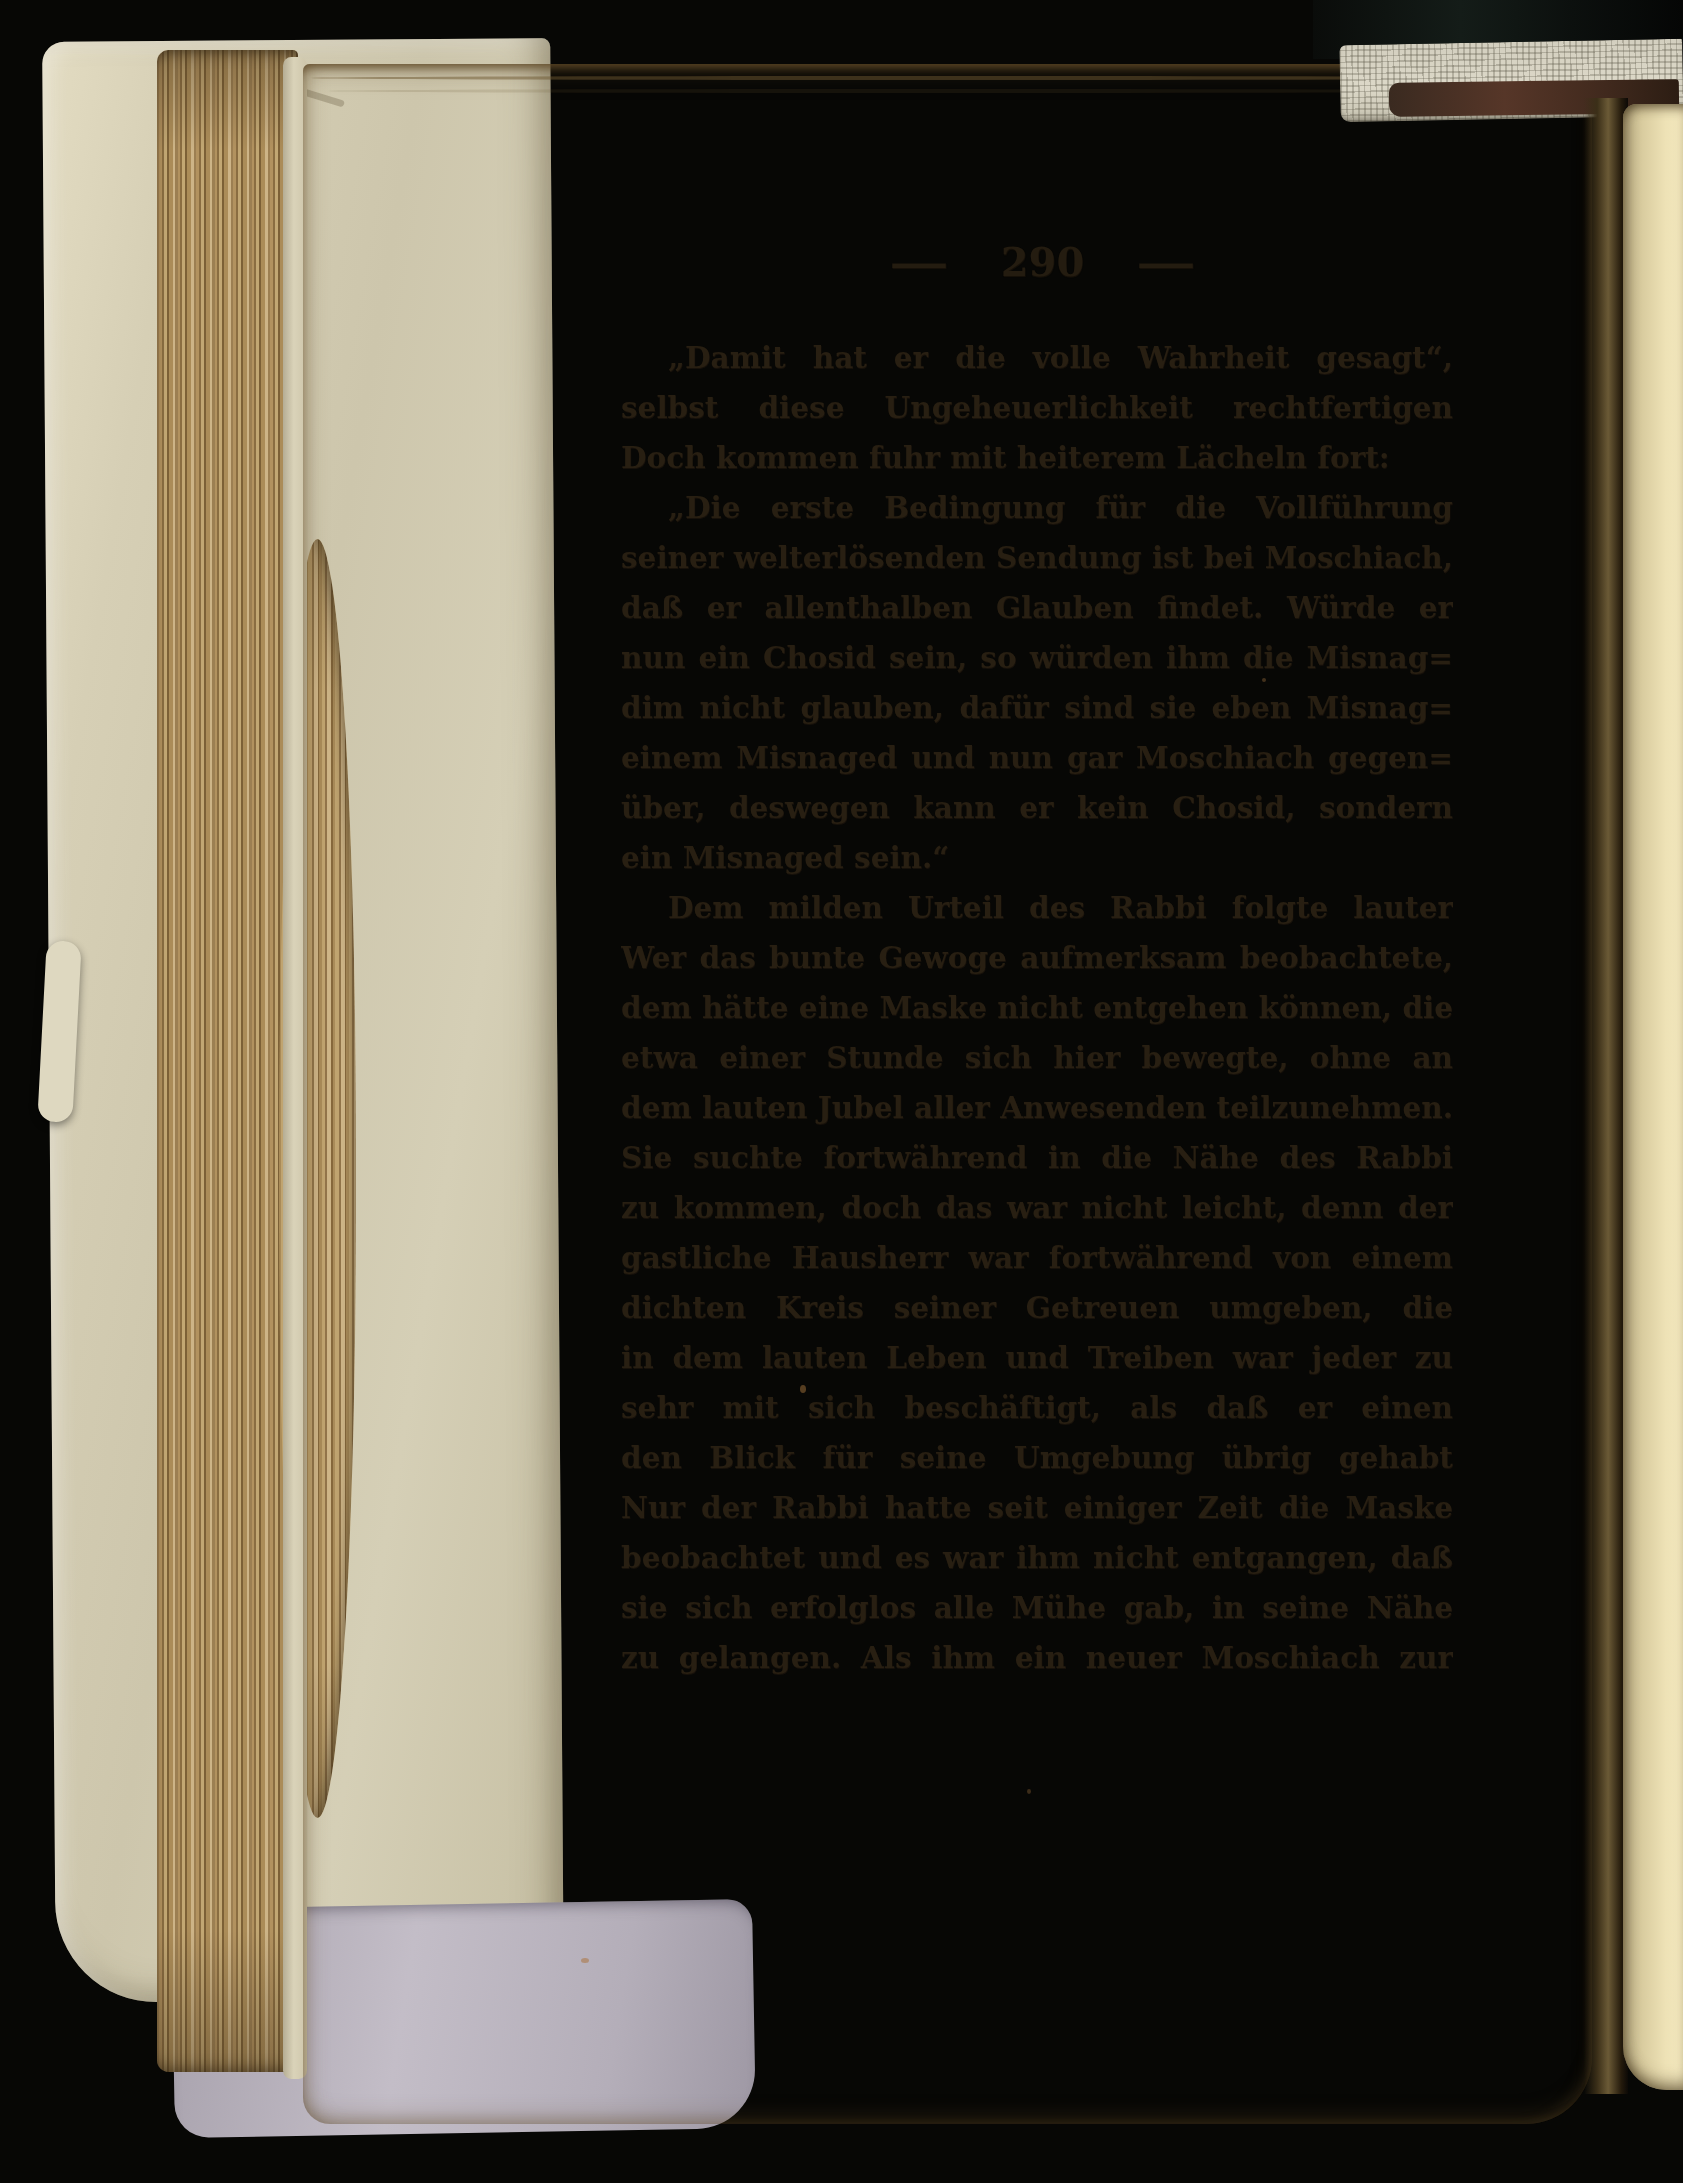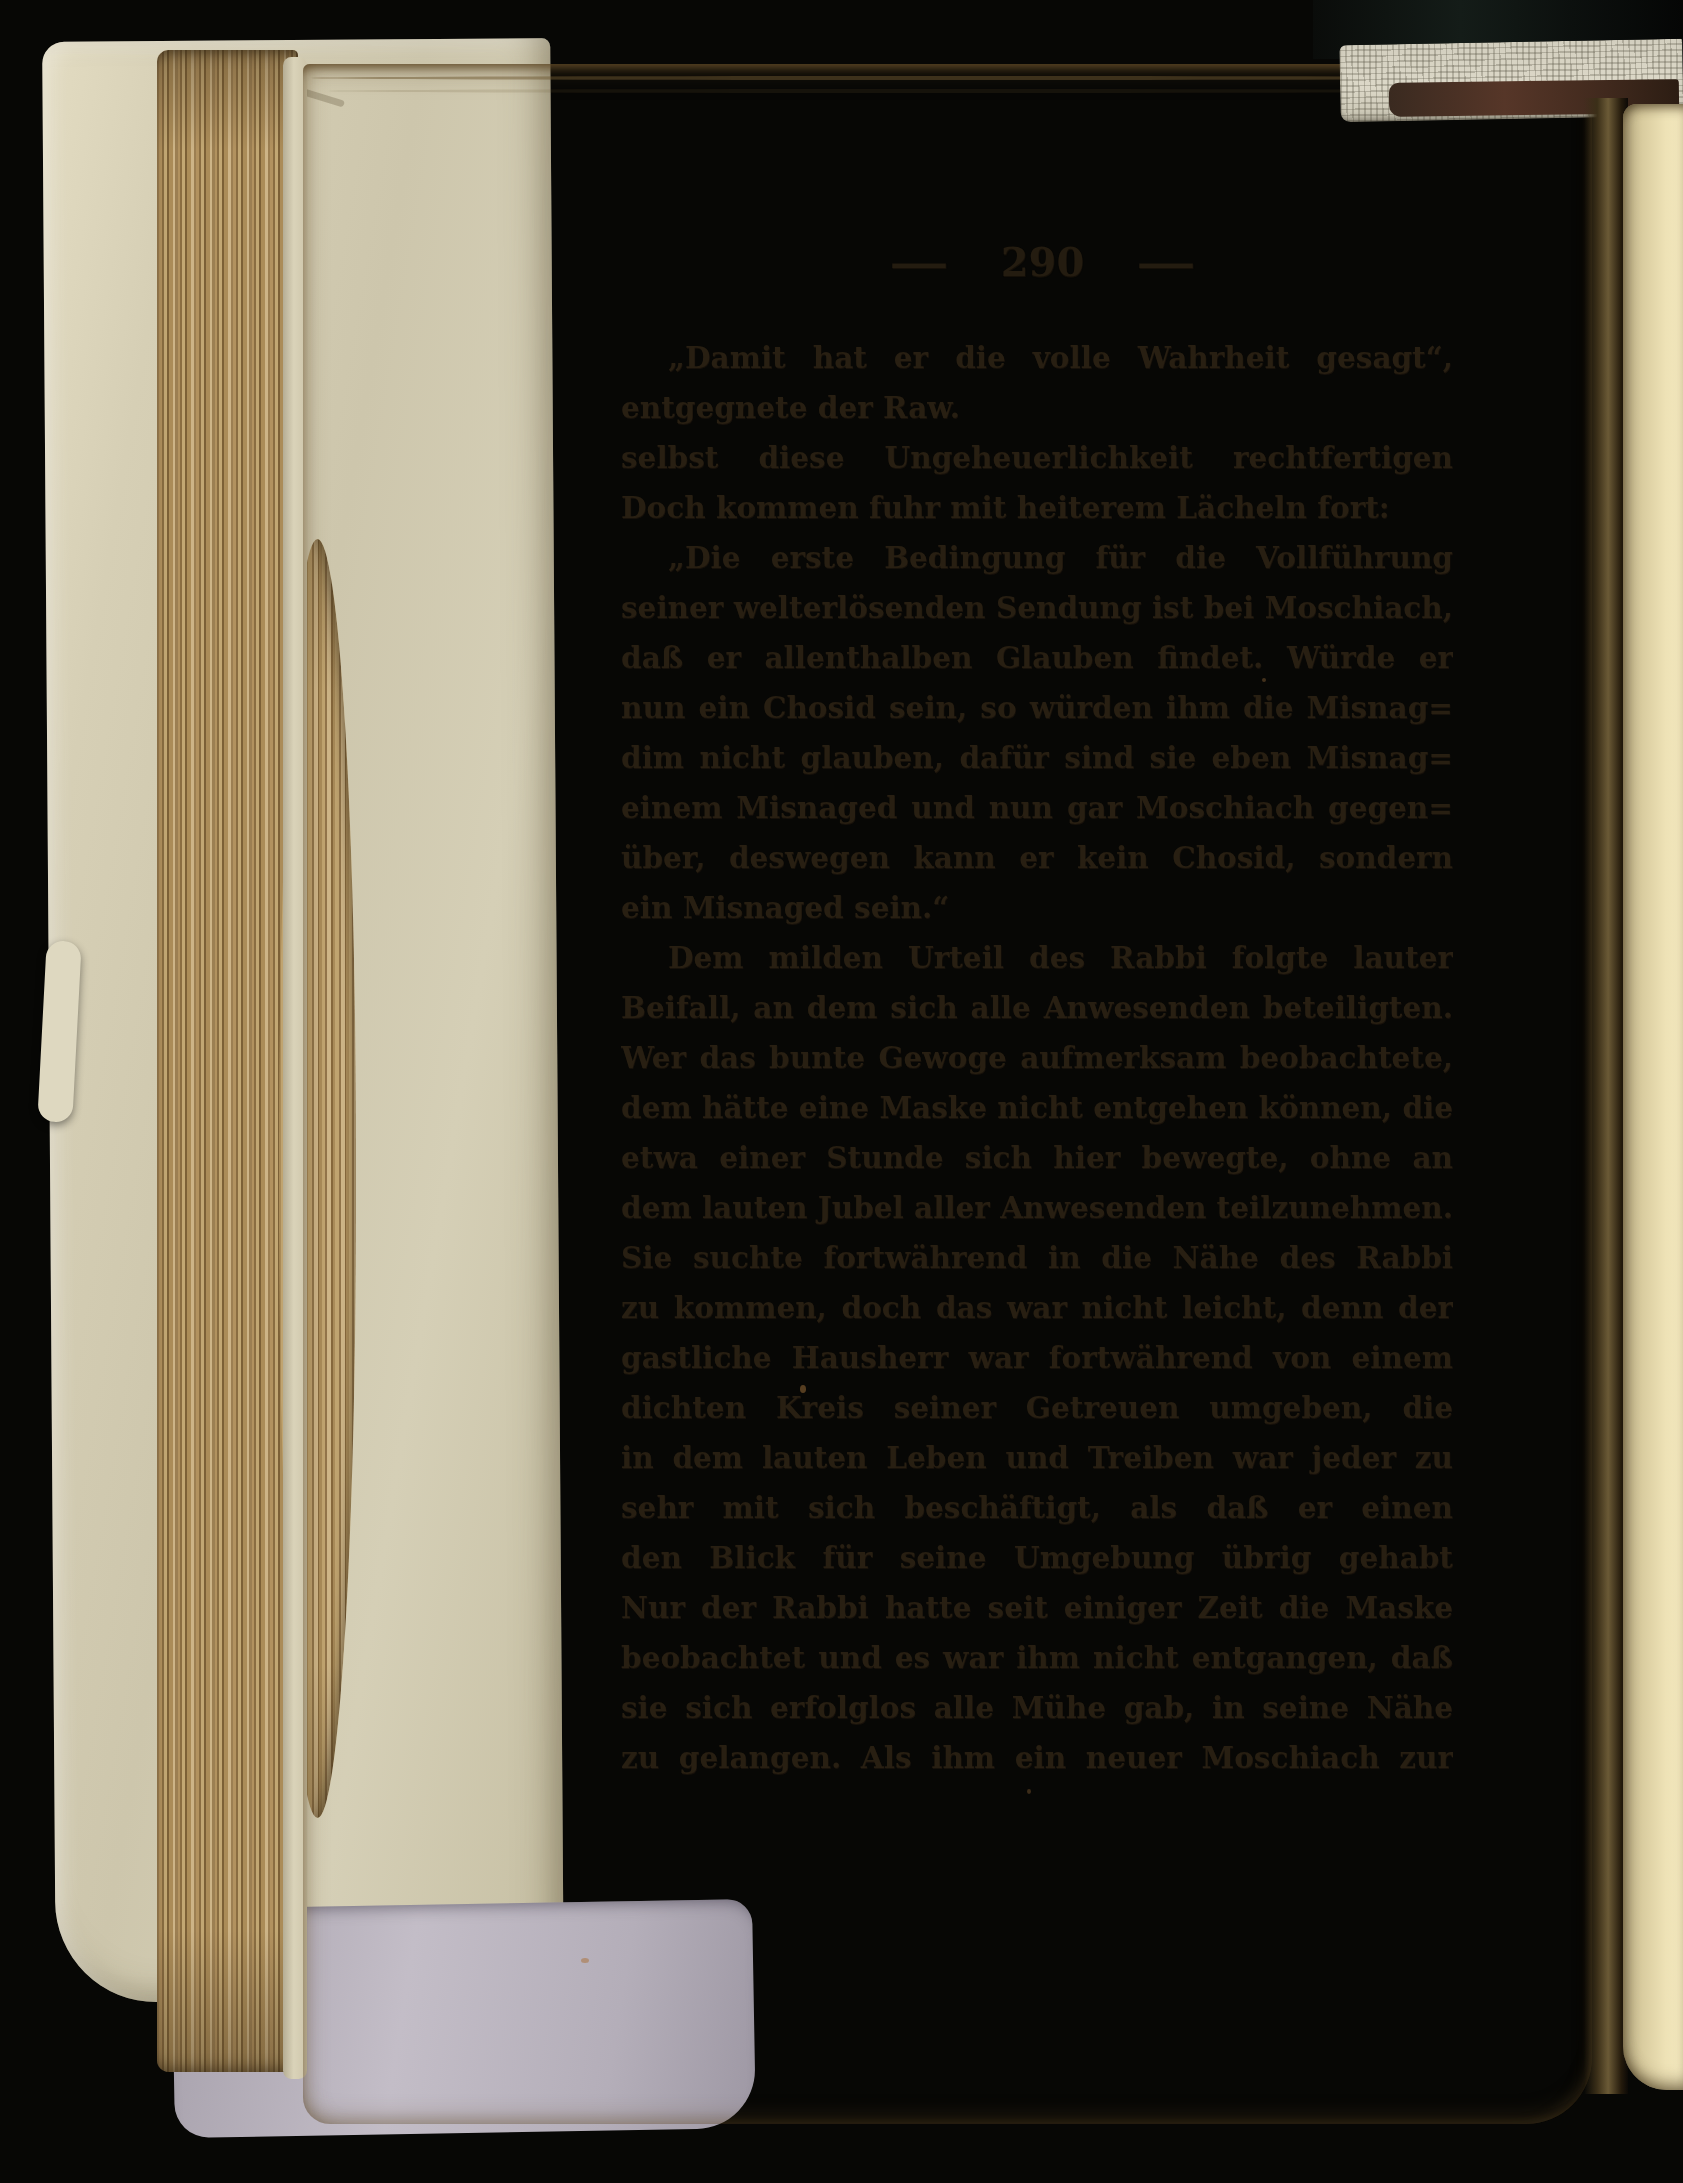--- a/index.html
+++ b/index.html
@@ -116,33 +116,31 @@
     <div class="speckle" style="left:724px;top:1725px;width:4.2px;height:5px;background:rgba(140,100,55,.4);"></div>
 
     <div class="pagenum">
       <span class="dash">—</span>
       <span class="num">290</span>
       <span class="dash">—</span>
     </div>
 
     <div class="textblock">
       <div class="line ind">„Damit hat er die volle Wahrheit gesagt“,</div>
-      <div class="line end">entgegnete der Raw.</div>
       <div class="line">selbst diese Ungeheuerlichkeit rechtfertigen werde.</div>
       <div class="line end">Doch kommen fuhr mit heiterem Lächeln fort:</div>
       <div class="line ind">„Die erste Bedingung für die Vollführung</div>
       <div class="line">seiner welterlösenden Sendung ist bei Moschiach,</div>
       <div class="line">daß er allenthalben Glauben findet. Würde er</div>
       <div class="line">nun ein Chosid sein, so würden ihm die Misnag=</div>
       <div class="line">dim nicht glauben, dafür sind sie eben Misnag=</div>
       <div class="line">einem Misnaged und nun gar Moschiach gegen=</div>
       <div class="line">über, deswegen kann er kein Chosid, sondern muß</div>
       <div class="line end">ein Misnaged sein.“</div>
       <div class="line ind">Dem milden Urteil des Rabbi folgte lauter</div>
-      <div class="line">Beifall, an dem sich alle Anwesenden beteiligten.</div>
       <div class="line">Wer das bunte Gewoge aufmerksam beobachtete,</div>
       <div class="line">dem hätte eine Maske nicht entgehen können, die seit</div>
       <div class="line">etwa einer Stunde sich hier bewegte, ohne an</div>
       <div class="line">dem lauten Jubel aller Anwesenden teilzunehmen.</div>
       <div class="line">Sie suchte fortwährend in die Nähe des Rabbi</div>
       <div class="line">zu kommen, doch das war nicht leicht, denn der</div>
       <div class="line">gastliche Hausherr war fortwährend von einem</div>
       <div class="line">dichten Kreis seiner Getreuen umgeben, die einen</div>
       <div class="line">in dem lauten Leben und Treiben war jeder zu</div>
       <div class="line">sehr mit sich beschäftigt, als daß er einen prüfen=</div>

